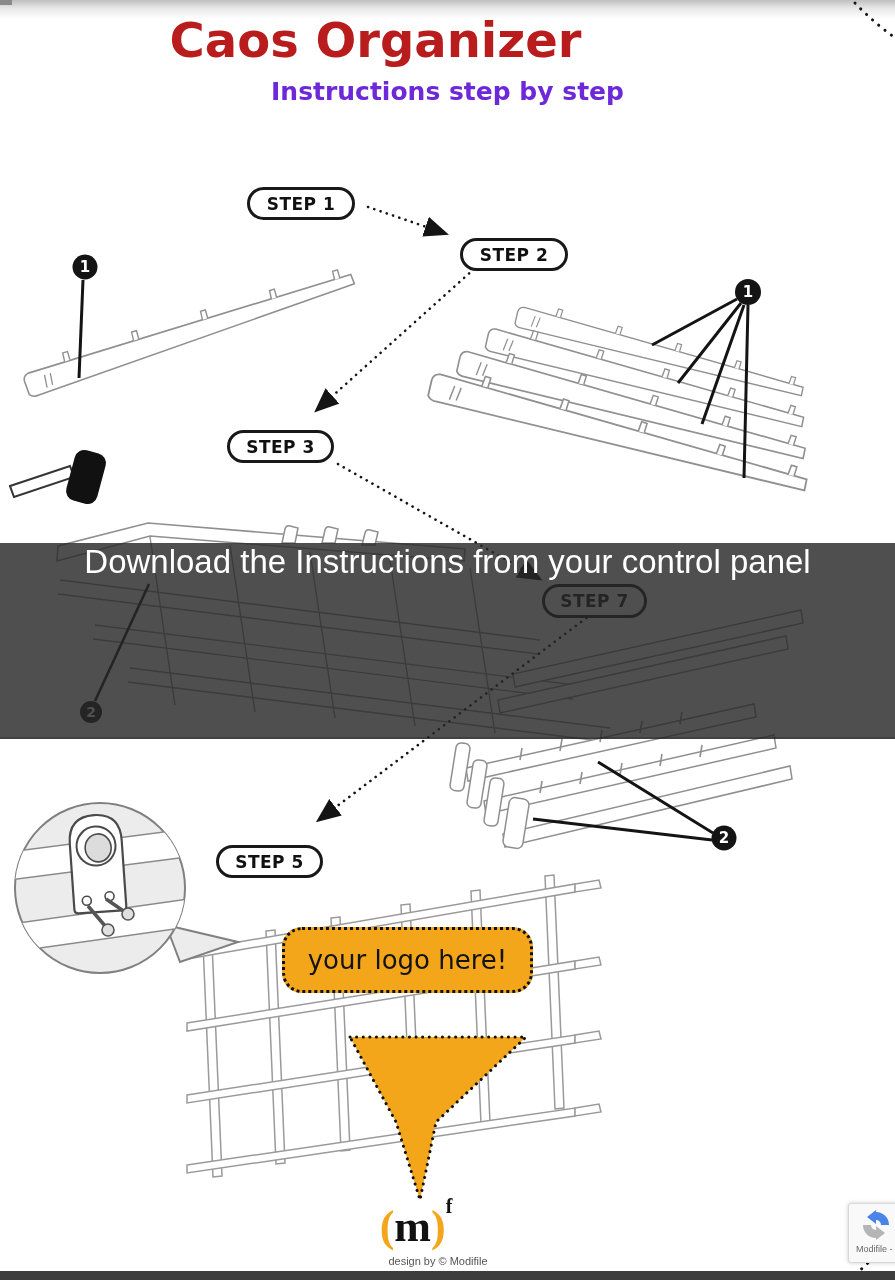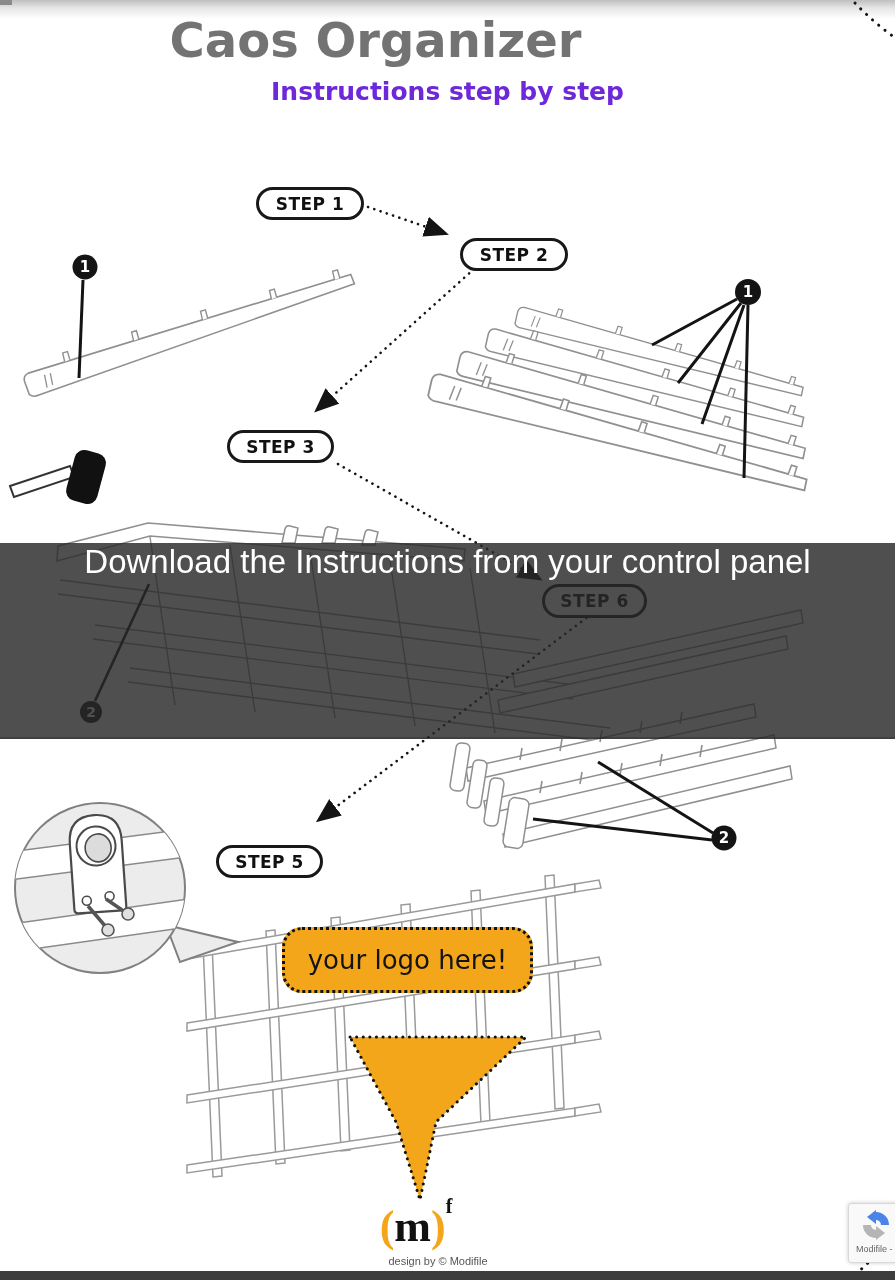--- a/index.html
+++ b/index.html
@@ -5,28 +5,28 @@
   html,body{margin:0;padding:0;background:#fff;}
   #canvas{position:relative;width:895px;height:1280px;background:#ffffff;overflow:hidden;
           font-family:"DejaVu Sans",sans-serif;}
   
   .top-edge{position:absolute;left:0;top:0;width:895px;height:20px;z-index:1;
             background:linear-gradient(180deg,#bfbfbf 0%,#e6e6e6 40%,#ffffff 95%);}
   .top-edge-nub{position:absolute;left:0;top:0;width:12px;height:5px;background:#8a8a8a;z-index:2;}
   .bottom-edge{position:absolute;left:0;top:1271px;width:895px;height:9px;background:#3d3d3d;z-index:2;}
   
   .title{position:absolute;left:0;top:12px;width:751px;text-align:center;z-index:3;
-         font-size:48px;font-weight:700;color:#737373;letter-spacing:0px;}
+         font-size:48px;font-weight:700;color:#b91c1c;letter-spacing:0px;}
   .subtitle{position:absolute;left:0;top:77px;width:895px;text-align:center;z-index:3;
             font-size:25px;font-weight:700;color:#6d28d9;}
   
   .badge{position:absolute;z-index:3;background:#ffffff;border:3px solid #181818;border-radius:17px;
          display:flex;align-items:center;justify-content:center;
          font-size:17px;font-weight:700;color:#111;letter-spacing:0.5px;}
-  .badge1{left:256px;top:187px;width:102px;height:27px;}
+  .badge1{left:247px;top:187px;width:102px;height:27px;}
   .badge2{left:460px;top:238px;width:102px;height:27px;}
   .badge3{left:227px;top:430px;width:101px;height:27px;}
   .badge4{left:542px;top:584px;width:99px;height:28px;}
   .badge5{left:216px;top:845px;width:101px;height:27px;}
   
   #art{position:absolute;left:0;top:0;z-index:2;}
   
   .overlay{position:absolute;left:0;top:543px;width:895px;height:194px;z-index:10;
            background:rgba(40,40,40,0.82);display:flex;flex-direction:column;
            justify-content:flex-start;align-items:center;gap:29px;
@@ -179,21 +179,21 @@
       <path d="M368,207 L444,233" marker-end="url(#ah)"></path>
       <path d="M474,269 L318,409" marker-end="url(#ah)"></path>
       <path d="M338,464 L538,578" marker-end="url(#ah)"></path>
       <path d="M618,594 L320,819" marker-end="url(#ah)"></path>
     </g>
   </svg>
 
   <div class="badge badge1">STEP 1</div>
   <div class="badge badge2">STEP 2</div>
   <div class="badge badge3">STEP 3</div>
-  <div class="badge badge4">STEP 6</div>
+  <div class="badge badge4">STEP 7</div>
   <div class="badge badge5">STEP 5</div>
 
   <div class="overlay">
     <div class="overlay-line">Download the Instructions from your control panel</div>
   </div>
 
   <div class="bubble">your logo here!</div>
 
   <div class="brand"><span class="p">(</span><span class="m">m</span><span class="p">)</span><span class="f">f</span></div>
   <div class="credit">design by © Modifile</div>

